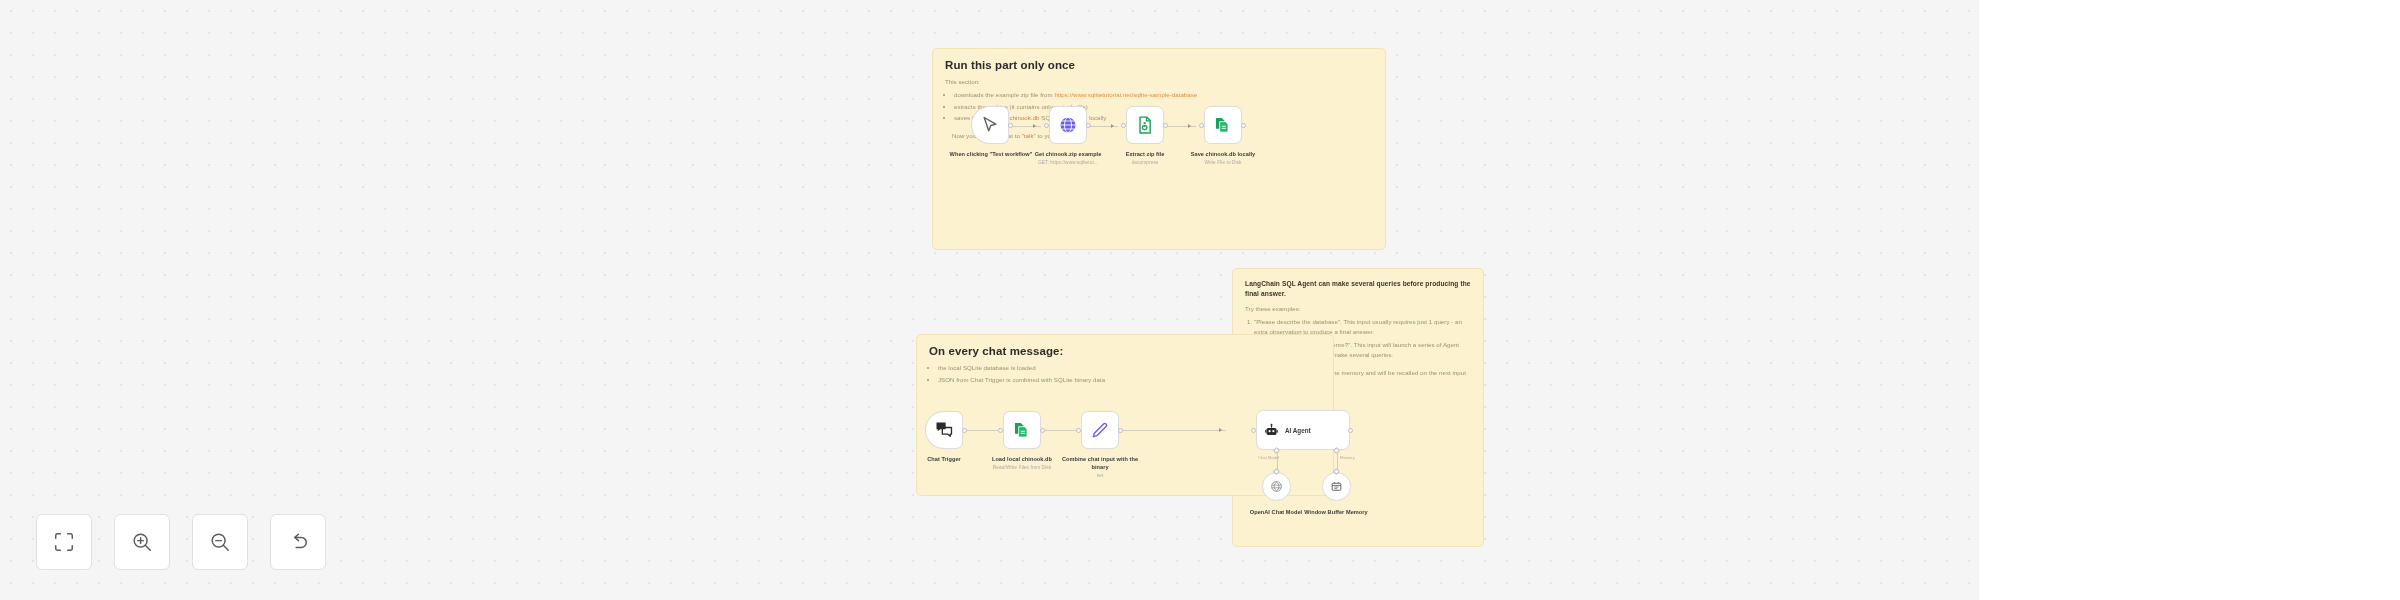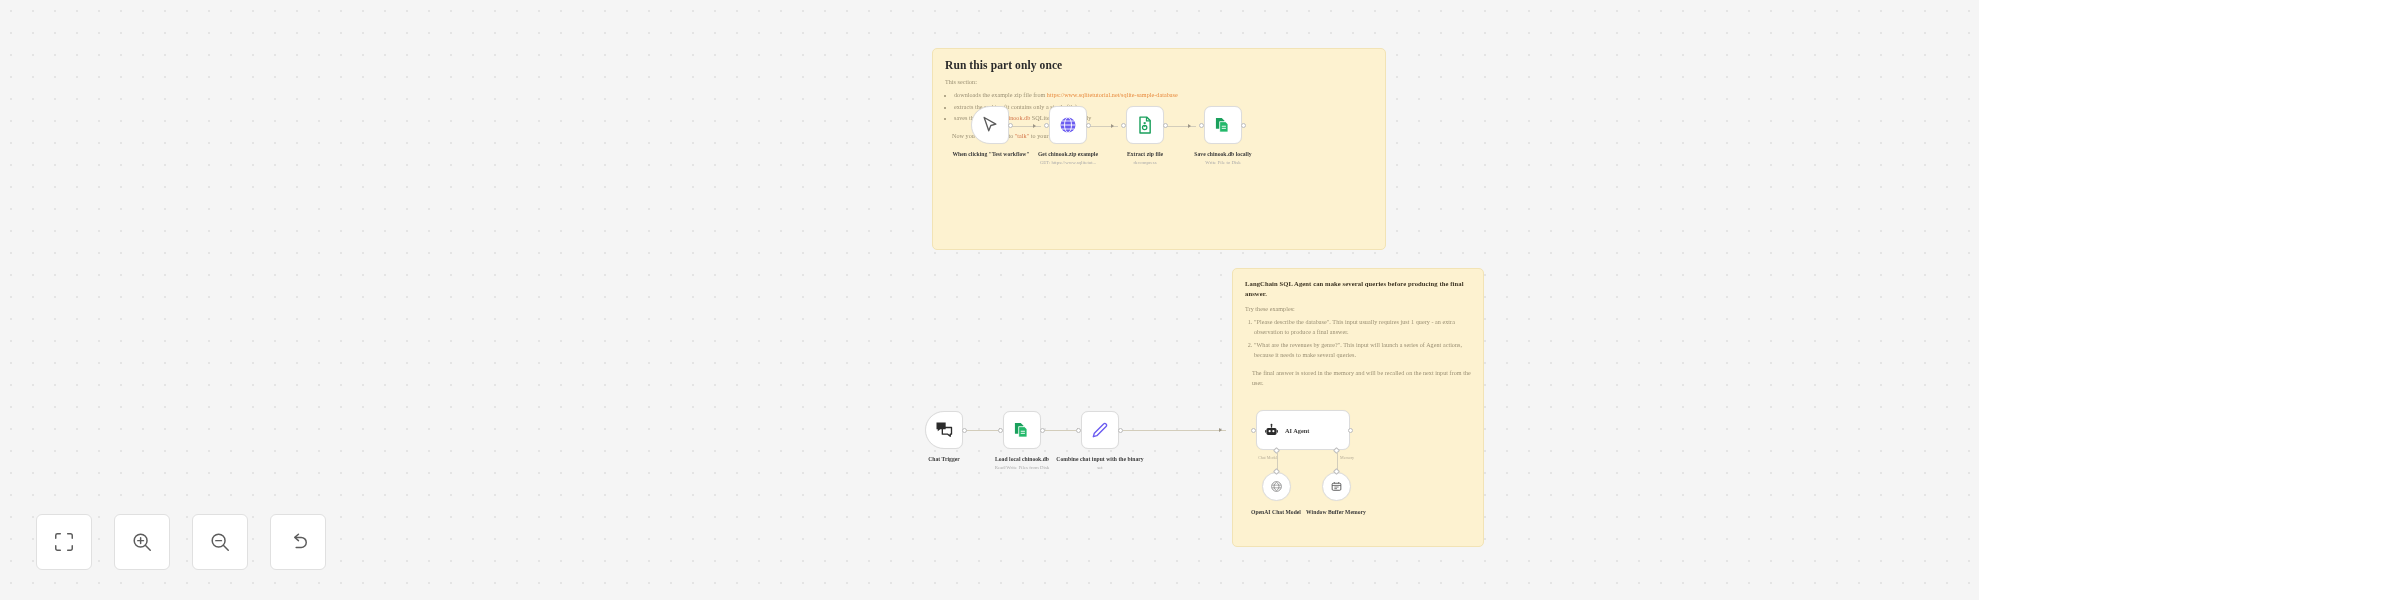--- a/index.html
+++ b/index.html
@@ -8,21 +8,20 @@
     overflow: hidden;
     font-family: "Liberation Sans", sans-serif;
   }
   #canvas {
     position: relative;
     width: 1979px; height: 600px;
     background-color: #f5f5f5;
     background-image: radial-gradient(circle, #e4e4e4 1.1px, transparent 1.2px);
     background-size: 22px 22px;
     background-position: 0 0;
-    font-family: Liberation Serif, serif;
   }
 
   
   .sticky {
     position: absolute;
     background: #fdf2d0;
     border: 1px solid #f2e3b5;
     border-radius: 5px;
     padding: 10px 12px;
     color: #4a3c1a;
@@ -238,20 +237,28 @@
   <div class="sticky" id="sticky-agent">
     <h3>LangChain SQL Agent can make several queries before producing the final answer.</h3>
     <p>Try these examples:</p>
     <ol>
       <li>"Please describe the database". This input usually requires just 1 query - an extra observation to produce a final answer.</li>
       <li>"What are the revenues by genre?". This input will launch a series of Agent actions, because it needs to make several queries.</li>
     </ol>
     <p class="note-tail">The final answer is stored in the memory and will be recalled on the next input from the user.</p>
   </div>
 
+  <div class="sticky" id="sticky-chat">
+    <h3>On every chat message:</h3>
+    <ul>
+      <li>the local SQLite database is loaded</li>
+      <li>JSON from Chat Trigger is combined with SQLite binary data</li>
+    </ul>
+
+  </div>
 
   <div class="edge" style="left:960px; top:430px; width:46px;"></div>
   <div class="edge" style="left:1040px; top:430px; width:44px;"></div>
   <div class="edge" style="left:1118px; top:430px; width:108px;"></div>
   <div class="arrow" style="left:999px; top:427.8px;"></div>
   <div class="arrow" style="left:1077px; top:427.8px;"></div>
   <div class="arrow" style="left:1219px; top:427.8px;"></div>
 
   <div class="node trigger" style="left:925px; top:411px;">
     <svg class="node-icon" viewBox="0 0 24 24">

